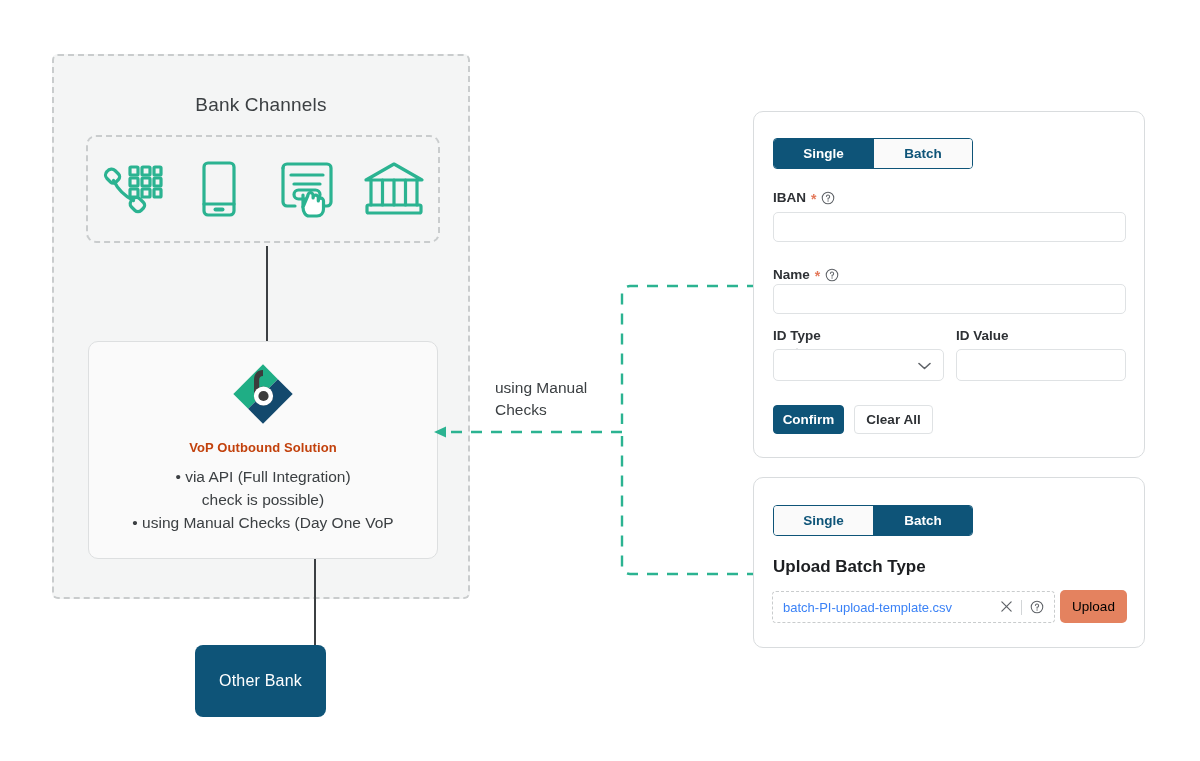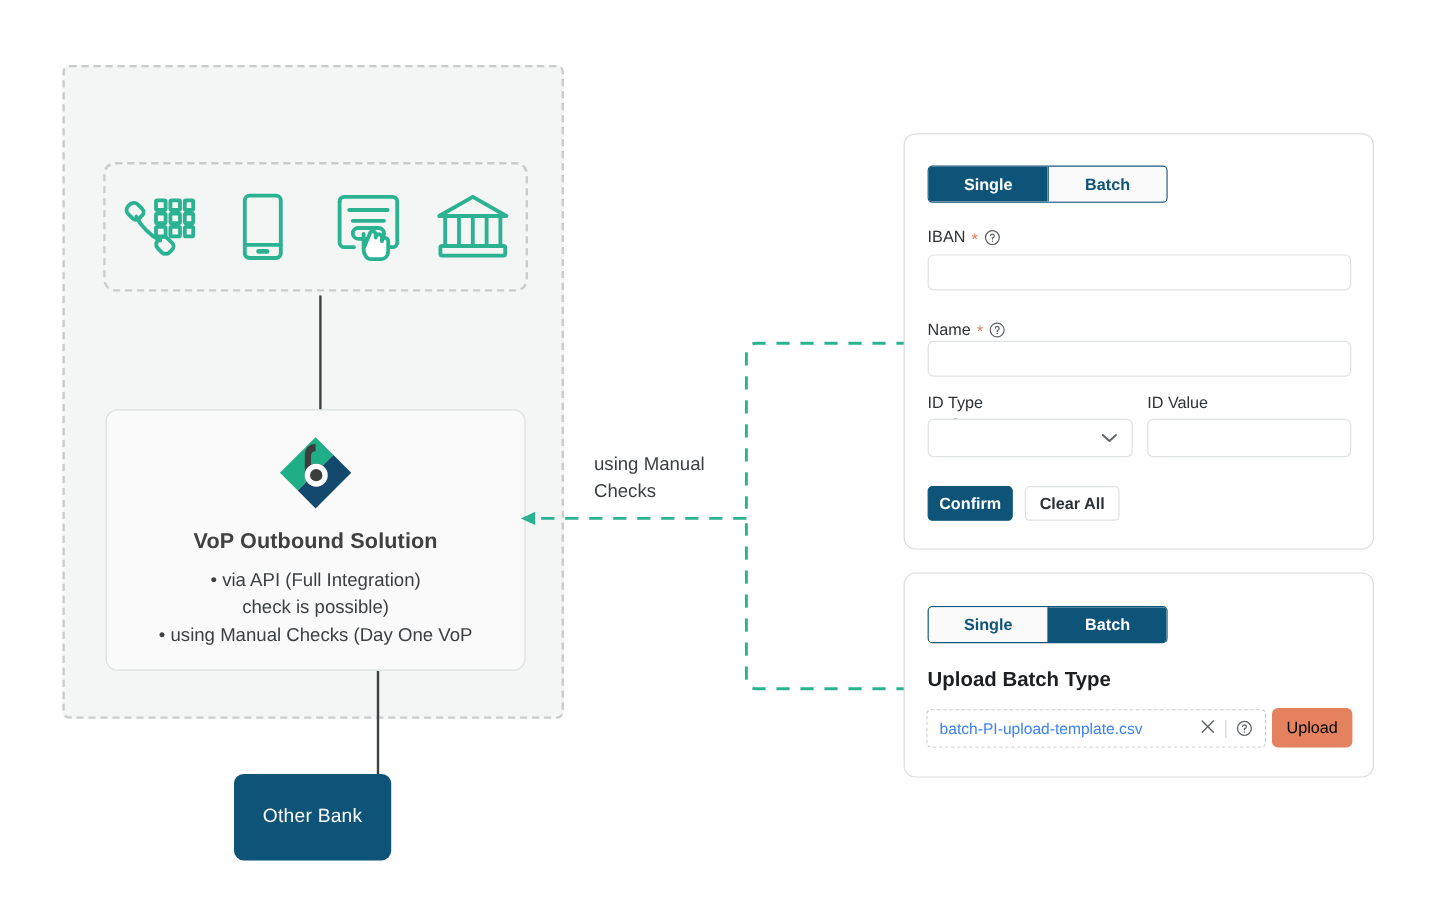--- a/index.html
+++ b/index.html
@@ -65,23 +65,23 @@
     left: 34px; top: 285px;
     width: 350px; height: 218px;
     background: #fafafa;
     border: 1.5px solid #dddfe0;
     border-radius: 10px;
     text-align: center;
   }
   #vop-logo { margin: 22px auto 0; display: block; }
   #vop-title {
     margin-top: 12px;
-    font-size: 18px;
+    font-size: 13px;
     font-weight: bold;
-    color: #404040;
+    color: #c2410c;
     letter-spacing: .1px;
   }
   #vop-bullets {
     margin: 10px 14px 0;
     font-size: 15.5px;
     line-height: 23px;
     color: #3c4043;
   }
   #vop-bullets div { }
 
@@ -145,21 +145,21 @@
     cursor: pointer;
     background: #fafafa;
     color: #0e5478;
   }
   .seg-btn.active { background: #0e5478; color: #ffffff; }
   .seg-btn + .seg-btn { border-left: 1.2px solid #0e5478; }
 
   .field-label {
     position: absolute;
     font-size: 13.5px;
-    font-weight: normal;
+    font-weight: bold;
     color: #2e3135;
     display: flex; align-items: center; gap: 5px;
     white-space: nowrap;
   }
   .req-star { color: #e4795b; font-size: 14px; line-height: 1; position: relative; top: 1px; }
   .help-icon { display: inline-block; width: 14px; height: 14px; }
 
   .text-input {
     position: absolute;
     background: #ffffff;
@@ -220,20 +220,21 @@
     font-size: 13.5px;
     display: flex; align-items: center; justify-content: center;
     cursor: pointer;
   }
 </style>
 </head>
 <body>
 
 <div id="diagram-panel">
 
+  <div id="bank-channels-title">Bank Channels</div>
 
   <div id="channel-icons-box">
 
     <span>
       <svg class="channel-icon" viewBox="0 0 64 60" fill="none" stroke="#2bb391" stroke-width="3.2" stroke-linecap="round" stroke-linejoin="round">
         <path d="M7 12.5 C5 14.5 5 17.5 7 19.5 L10.5 23 C12 24.5 14.5 24.5 16 23 L18.5 20.5
                  C20 19 20 16.5 18.5 15 L15 11.5 C13 9.5 9.5 9.5 7 12.5 Z"></path>
         <path d="M13.5 21.5 C17.5 29.5 25.5 37.5 33.5 41.5"></path>
         <path d="M33 40 C35 38 38 38 40 40 L43.5 43.5 C45 45 45 47.5 43.5 49
                  L41 51.5 C39.5 53 36.5 53 35 51.5 L31.5 48 C29.5 46 29.5 42.5 33 40 Z"></path>

